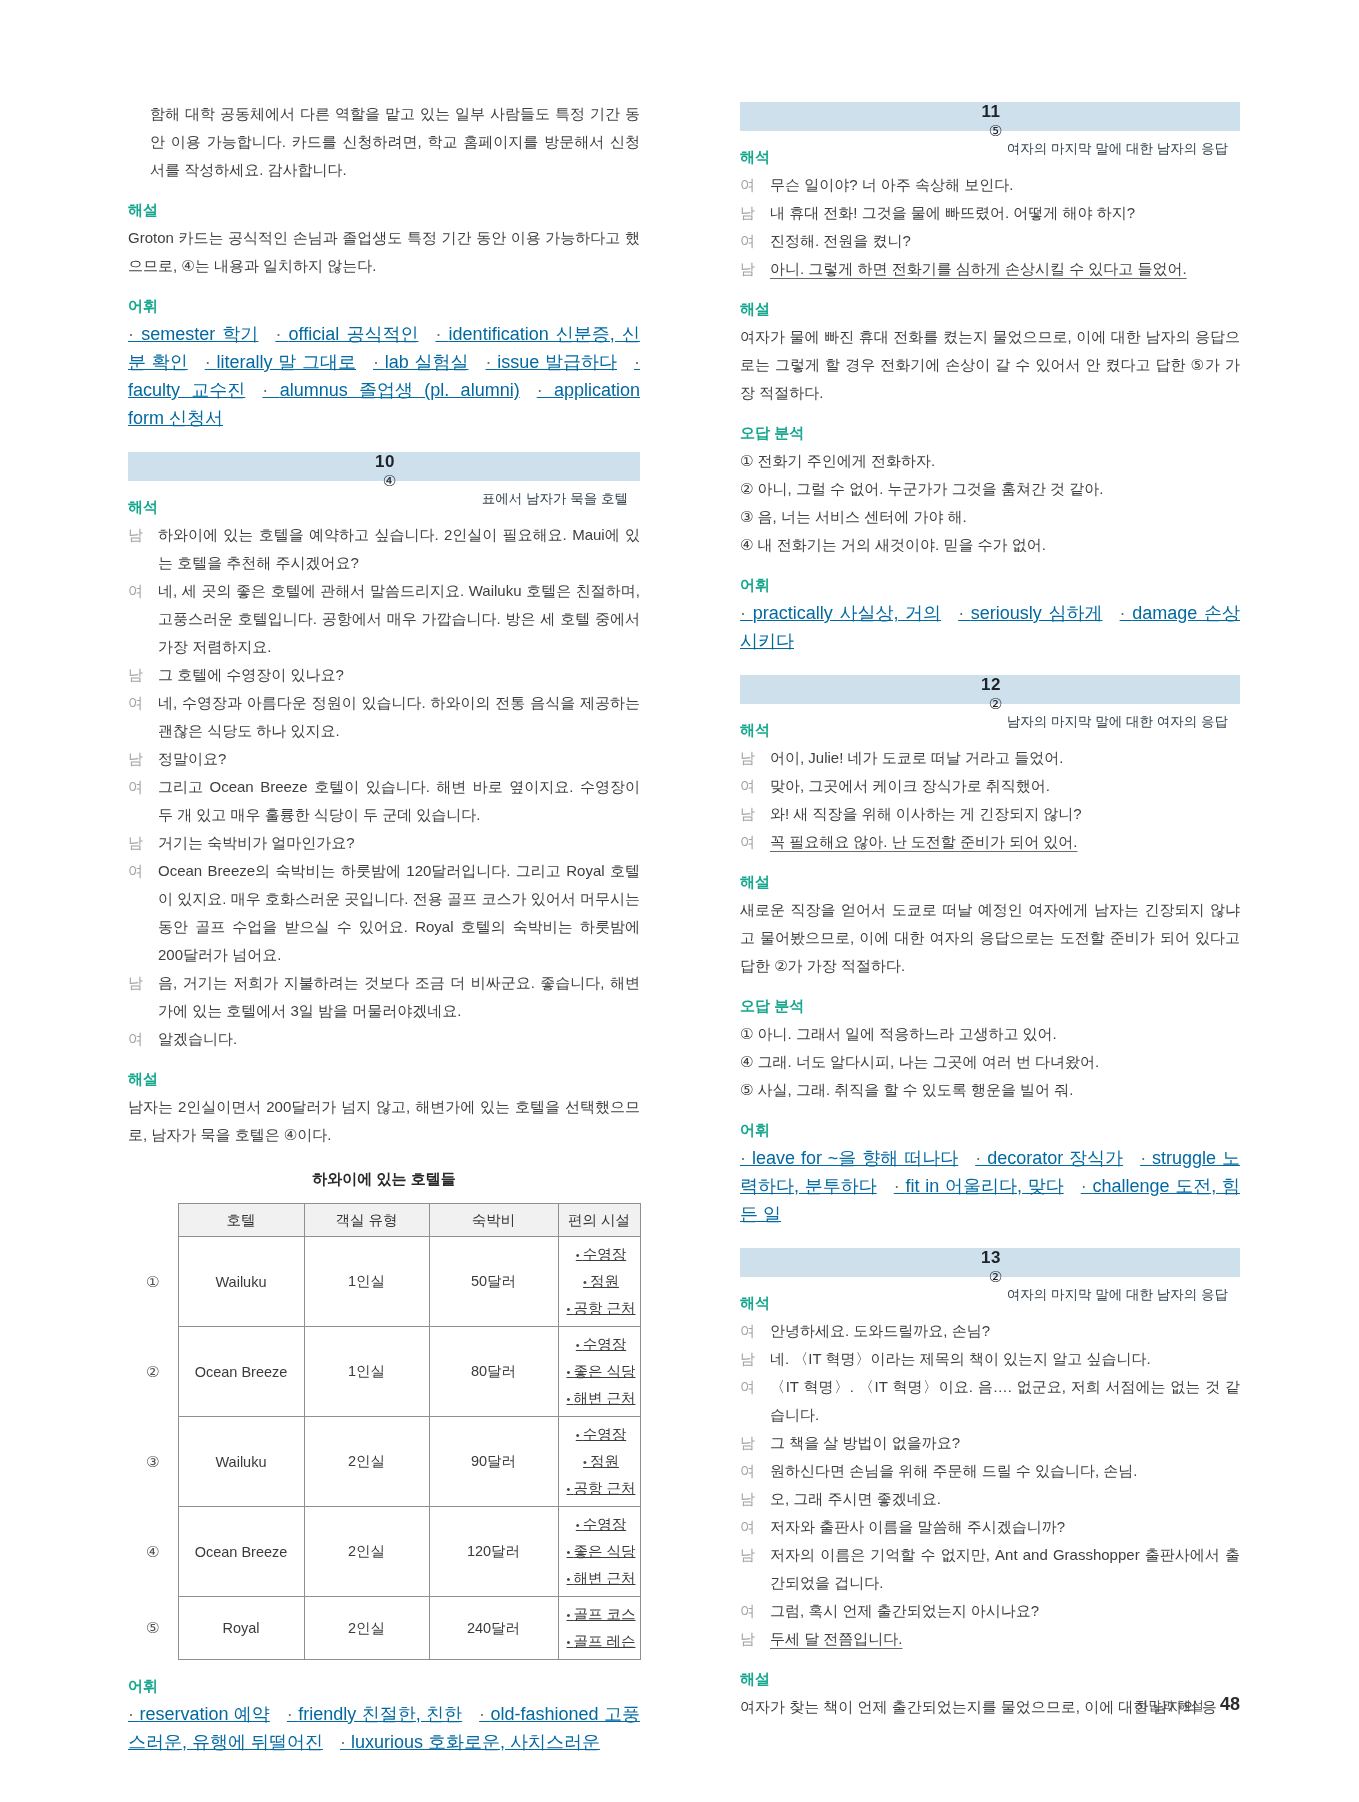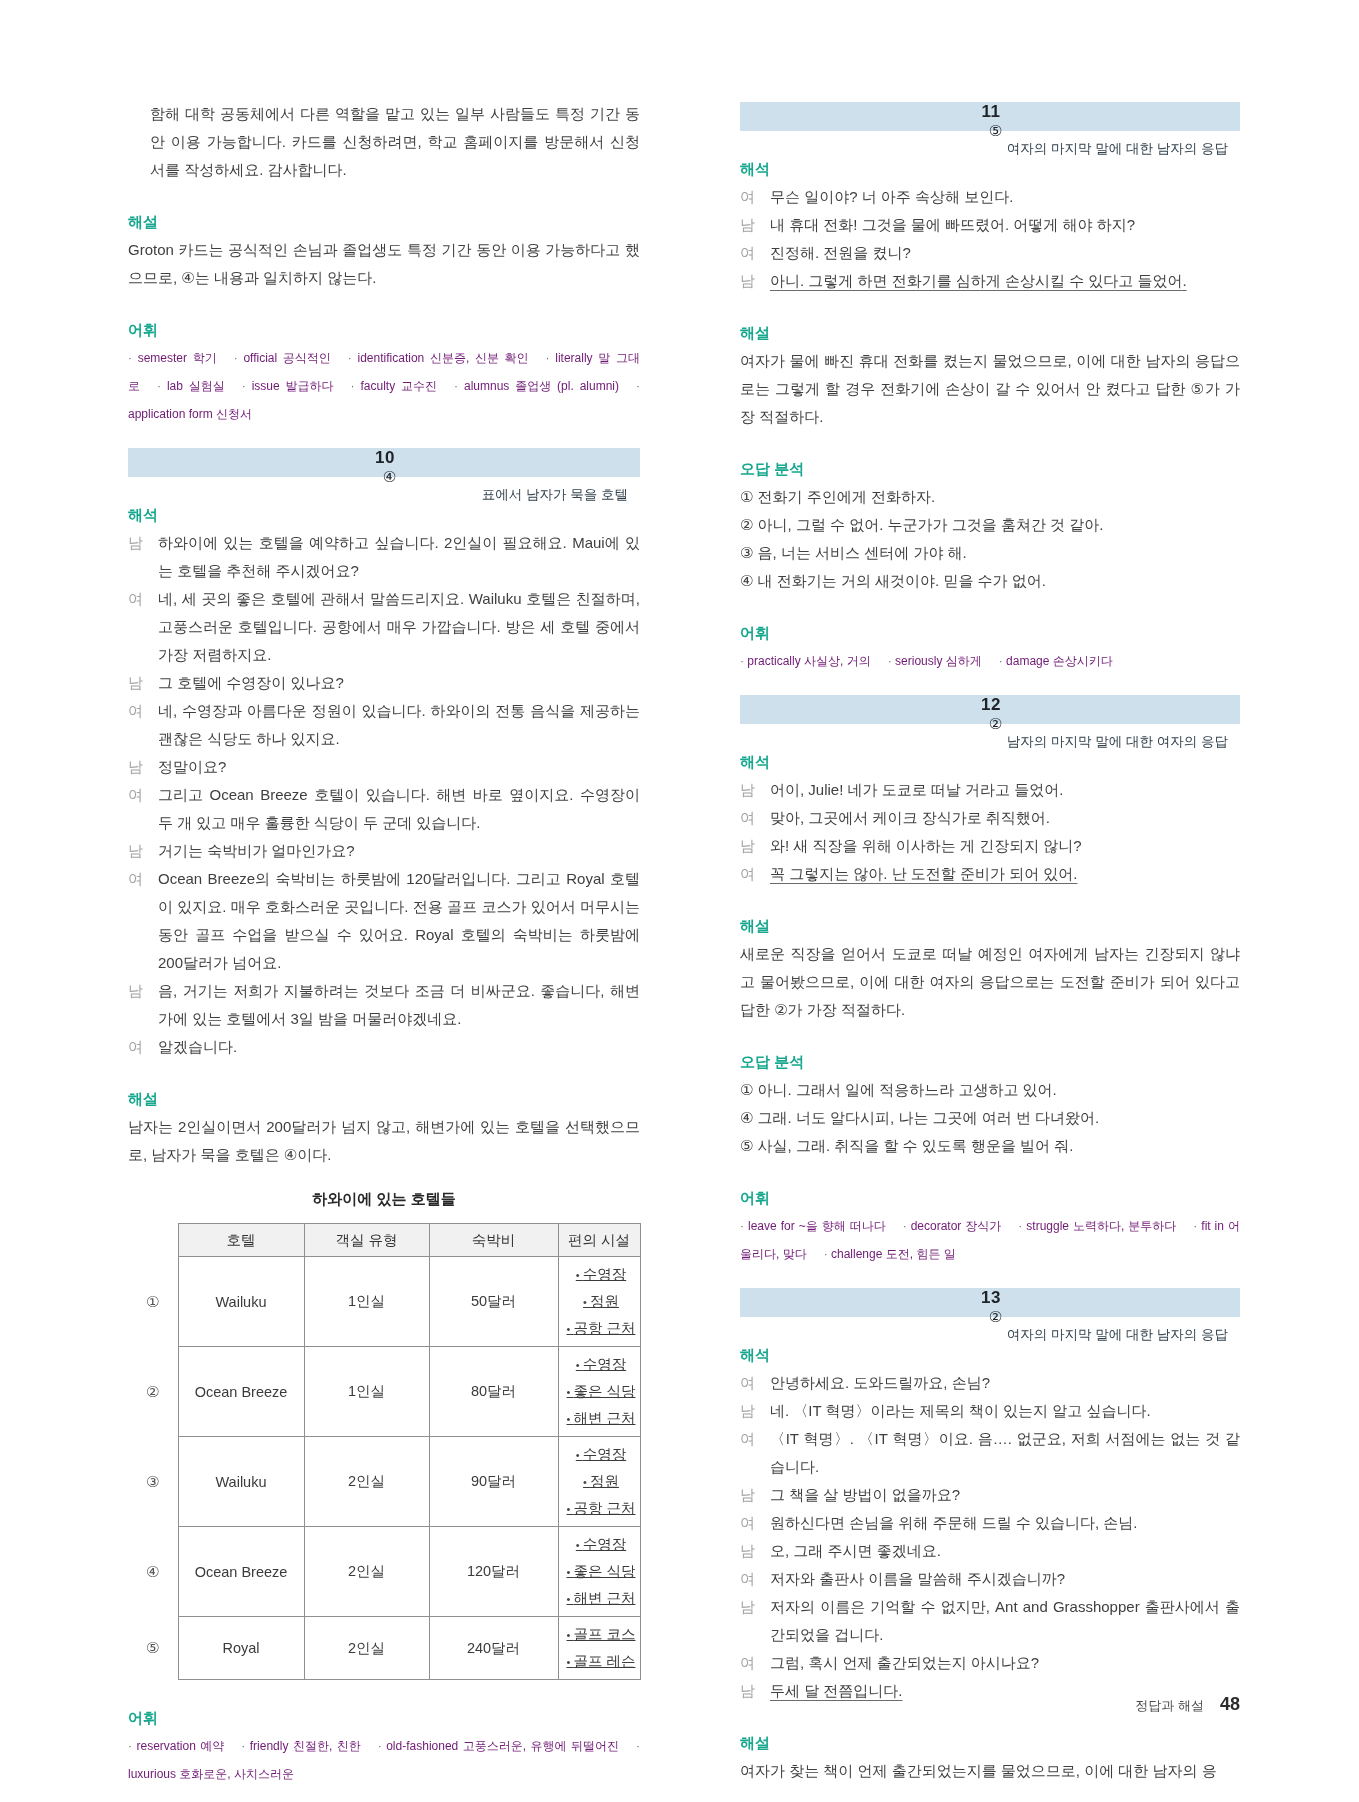--- a/index.html
+++ b/index.html
@@ -5,31 +5,31 @@
   html,body{margin:0;padding:0;}
   body{
     width:1359px;height:1802px;position:relative;background:#ffffff;
     font-family:"Liberation Sans","DejaVu Sans",sans-serif;color:#3f3f3f;overflow:hidden;
   }
   .col{position:absolute;top:100px;}
   .col-left{left:128px;width:512px;}
   .col-right{left:740px;width:500px;}
   .body-text{font-size:15px;line-height:28px;text-align:justify;margin:0;color:#3f3f3f;}
   .indent{padding-left:22px;}
-  .slabel{color:#17a78e;font-weight:bold;font-size:15px;line-height:28px;margin-top:24px;}
+  .slabel{color:#17a78e;font-weight:bold;font-size:15px;line-height:28px;margin-top:12px;}
   .qbar{height:29px;background:#cde0ec;display:flex;align-items:center;padding:0 12px 0 14px;margin-top:20px;flex-direction:column;}
   .qbar .num{font-size:17px;font-weight:bold;color:#1f2328;letter-spacing:0.5px;}
   .qbar .ans{font-size:15px;margin-left:9px;color:#1f2328;}
   .qbar .qtitle{margin-left:auto;font-size:13.5px;color:#33424d;}
   .dline{display:flex;font-size:15px;line-height:28px;}
   .spk{width:30px;flex:none;color:#a3a3a3;}
   .dtext{flex:1;text-align:justify;}
   .u{text-decoration:underline;text-underline-offset:4px;text-decoration-color:#6b6b6b;}
   .opt{font-size:15px;line-height:28px;text-align:justify;}
-  .vocab{font-size:12px;line-height:28px;margin:0;color:#701a75;text-align:justify;}
+  .vocab{font-size:18px;line-height:28px;margin:0;color:#0369a1;text-align:justify;text-decoration:underline;}
   .ventry{margin-right:17px;}
   .ventry::before{content:"· ";color:#6e6e6e;}
   .tbl-title{text-align:center;font-weight:bold;font-size:15px;color:#262626;margin:16px 0 10px;line-height:28px;}
   table{border-collapse:collapse;table-layout:fixed;width:512px;}
   col.c-num{width:50px;}col.c-hotel{width:126px;}col.c-room{width:125px;}col.c-price{width:129px;}col.c-amen{width:82px;}
   th,td{border:1px solid #8f8f8f;font-size:14.5px;color:#3b3b3b;text-align:center;vertical-align:middle;padding:4px 3px;}
   thead th{background:#f1f1f1;font-weight:normal;height:24px;color:#333;}
   .numcell{border:none !important;background:none !important;color:#555;font-size:15px;}
   td.amen{text-align:center;padding-left:7px;text-decoration:underline;}
   .amenity{line-height:26px;font-size:14.5px;}
@@ -267,21 +267,21 @@
         <span class="dtext">맞아, 그곳에서 케이크 장식가로 취직했어.</span>
       </div>
 
       <div class="dline">
         <span class="spk">남</span>
         <span class="dtext">와! 새 직장을 위해 이사하는 게 긴장되지 않니?</span>
       </div>
 
       <div class="dline">
         <span class="spk">여</span>
-        <span class="dtext u">꼭 그렇지는 않아. 난 도전할 준비가 되어 있어.</span>
+        <span class="dtext u">꼭 필요해요 않아. 난 도전할 준비가 되어 있어.</span>
       </div>
     </div>
     <div class="slabel">해설</div>
     <p class="body-text">새로운 직장을 얻어서 도쿄로 떠날 예정인 여자에게 남자는 긴장되지 않냐고 물어봤으므로, 이에 대한 여자의 응답으로는 도전할 준비가 되어 있다고 답한 ②가 가장 적절하다.</p>
     <div class="slabel">오답 분석</div>
     <div>
         <div class="opt">① 아니. 그래서 일에 적응하느라 고생하고 있어.</div>
         <div class="opt">④ 그래. 너도 알다시피, 나는 그곳에 여러 번 다녀왔어.</div>
         <div class="opt">⑤ 사실, 그래. 취직을 할 수 있도록 행운을 빌어 줘.</div>
       </div>

